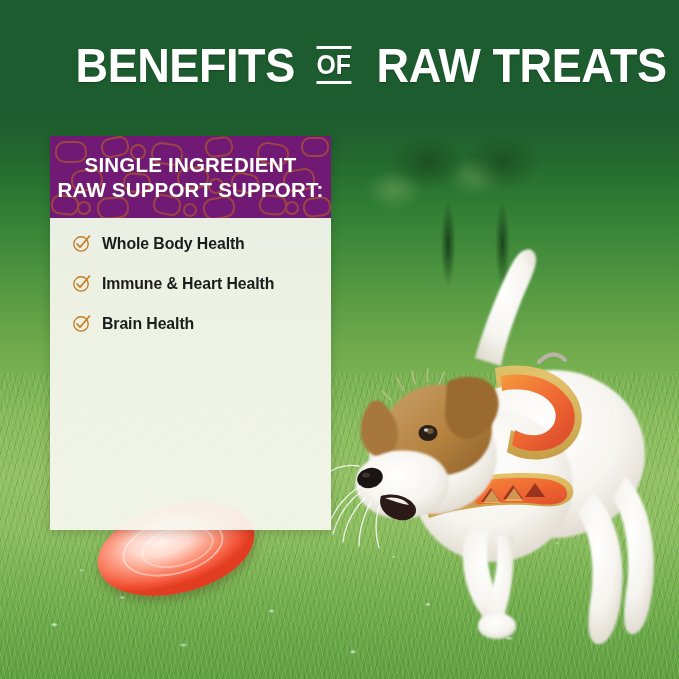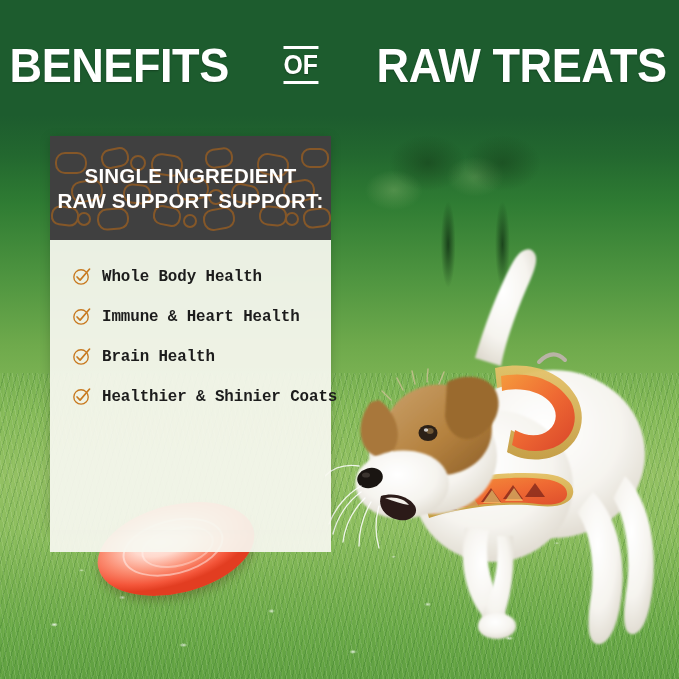--- a/index.html
+++ b/index.html
@@ -88,21 +88,21 @@
     border:2px solid rgba(255,255,255,.35);
   }
 
   
   #dog{ position:absolute; left:325px; top:240px; width:360px; height:430px; }
   #dog svg{ display:block; width:100%; height:100%; }
 
   
   #title-bar{
     position:absolute; left:0; top:36px; width:679px; height:58px;
-    display:flex; align-items:center; justify-content:space-between; gap:17px;
+    display:flex; align-items:center; justify-content:flex-end; gap:11px;
     z-index:6;
   }
   .title-word{
     color:#ffffff;
     font-size:49px;
     font-weight:bold;
     letter-spacing:-.5px;
     line-height:1;
     transform:scaleX(.92);
     transform-origin:center;
@@ -121,22 +121,22 @@
   }
 
   
   #card{
     position:absolute; left:50px; top:136px; width:281px; height:394px;
     z-index:5;
     box-shadow:0 2px 10px rgba(0,0,0,.18);
   }
   #card-header{
     position:relative;
-    height:104px;
-    background:#404040;
+    height:82px;
+    background:#701a75;
     display:flex; flex-direction:column;
     align-items:center; justify-content:center;
     overflow:hidden;
   }
   #card-header-pattern{
     position:absolute; inset:0;
     opacity:.5;
   }
   #card-header-pattern svg{ width:100%; height:100%; display:block; }
   .hdr-line{
@@ -152,23 +152,22 @@
   }
   #card-body{
     height:312px;
     background:rgba(247,248,240,.93);
     padding:16px 12px 10px 22px;
     display:flex; flex-direction:column;
     justify-content:flex-start;
     gap:0;
   }
   .benefit{
-    display:flex; align-items:center; gap:11px;
+    display:flex; gap:11px;
     height:40px;
-    font-family:Liberation Mono, monospace;
   }
   .check-icon{ flex:0 0 auto; width:19px; height:19px; display:block; }
   .benefit-label{
     color:#1c1c1c;
     font-size:16.5px;
     font-weight:bold;
     letter-spacing:-.1px;
     white-space:nowrap;
     transform:scaleX(.96);
     transform-origin:left center;
@@ -364,23 +363,16 @@
 
 
     <div class="benefit">
       <svg class="check-icon" viewBox="0 0 24 24">
         <circle cx="11.4" cy="12.6" r="9.1" fill="none" stroke="#c8791f" stroke-width="1.7"></circle>
         <path d="M6.4 12.6 L10.2 16.6 L22.2 2.6" fill="none" stroke="#c8791f" stroke-width="2.1" stroke-linecap="round" stroke-linejoin="round"></path>
       </svg>
       <span class="benefit-label">Brain Health</span>
     </div>
 
-    <div class="benefit">
-      <svg class="check-icon" viewBox="0 0 24 24">
-        <circle cx="11.4" cy="12.6" r="9.1" fill="none" stroke="#c8791f" stroke-width="1.7"></circle>
-        <path d="M6.4 12.6 L10.2 16.6 L22.2 2.6" fill="none" stroke="#c8791f" stroke-width="2.1" stroke-linecap="round" stroke-linejoin="round"></path>
-      </svg>
-      <span class="benefit-label">Healthier &amp; Shinier Coats</span>
-    </div>
 
 
   </div>
 </div>
 
 </body></html>

